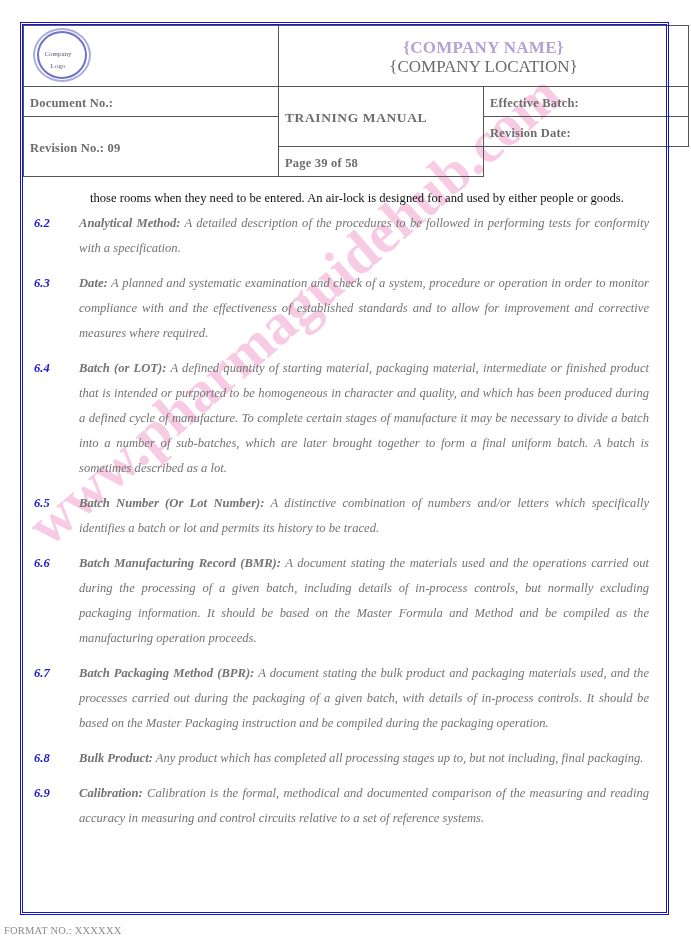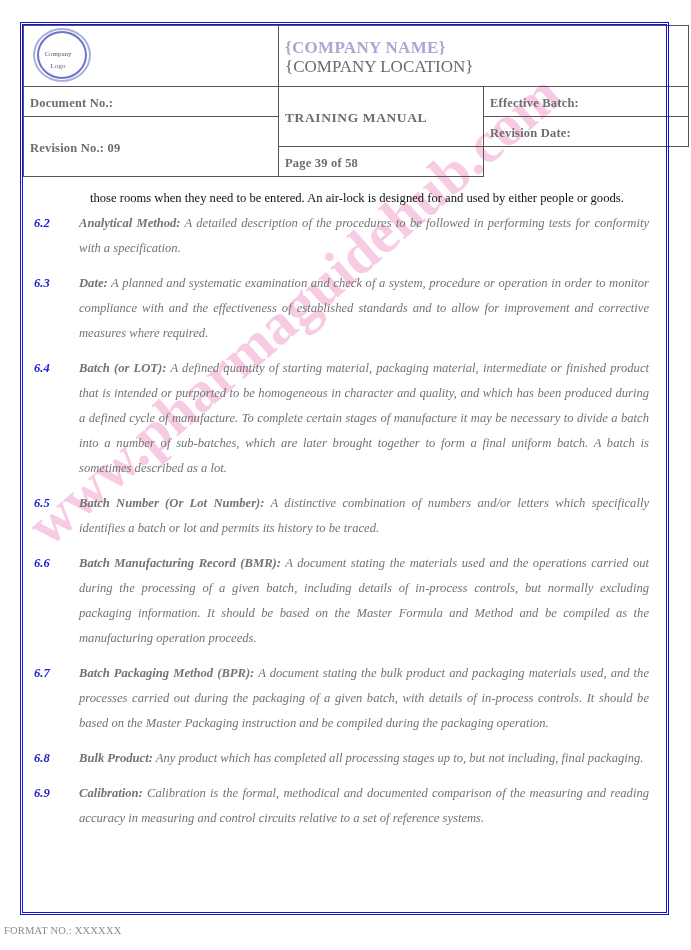--- a/index.html
+++ b/index.html
@@ -109,20 +109,21 @@
     width: 38px;
     text-align: center;
     font-family: "Liberation Serif", "DejaVu Serif", serif;
     font-size: 7px;
     color: #5a5a78;
     line-height: 12px;
     margin-top: 8px;
   }
   .hdr-company-cell {
     width: 397px;
+    text-align: center;
     vertical-align: middle;
   }
   .company-name {
     font-size: 17px;
     font-weight: bold;
     color: #b3a2d4;
     letter-spacing: 0.3px;
     line-height: 20px;
   }
   .company-location {

